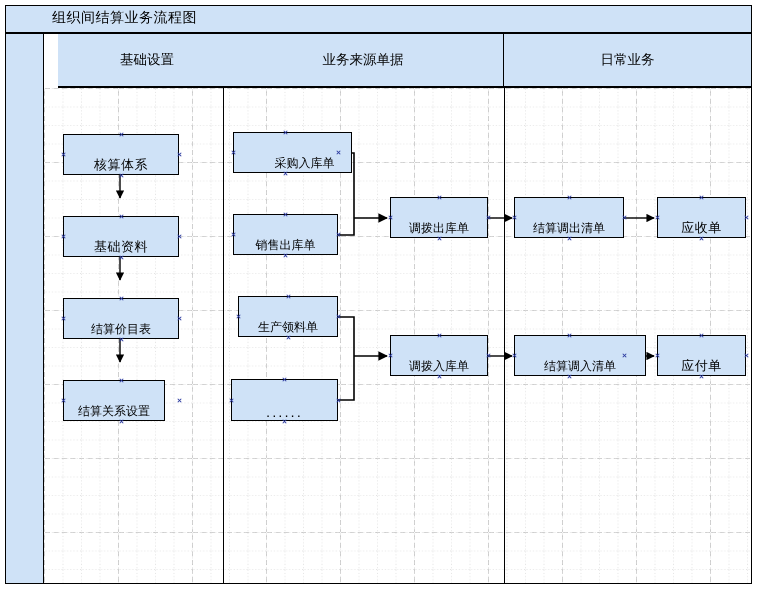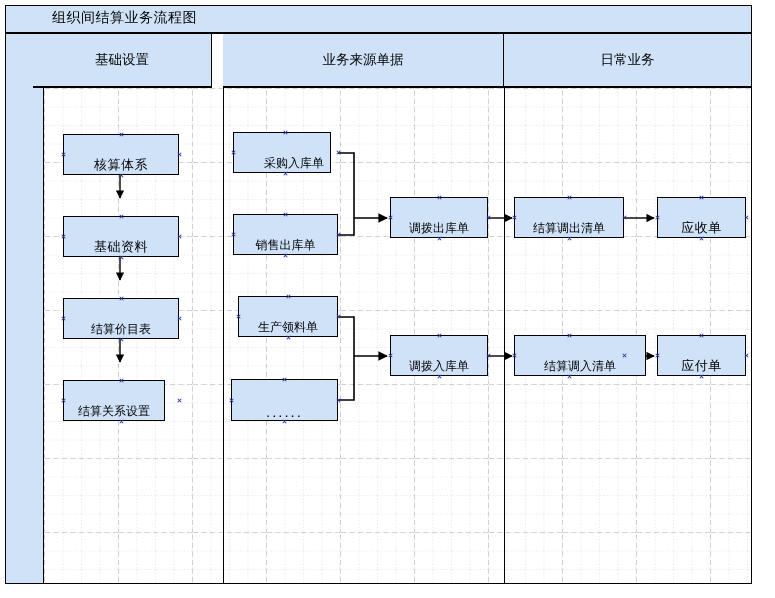--- a/index.html
+++ b/index.html
@@ -76,21 +76,21 @@
     box-sizing: border-box;
     display: flex;
     align-items: center;
     justify-content: center;
   }
   .lane-header .hlabel {
     font-size: 13.5px;
     color: #000000;
     white-space: nowrap;
   }
-  .lane-header.l1 { left: 27px;  width: 179px; border-right: 1.5px solid #000; }
+  .lane-header.l1 { left: 52px;  width: 179px; border-right: 1.5px solid #000; }
   .lane-header.l2 { left: 217px; width: 281px; border-right: 1.5px solid #000; }
   .lane-header.l3 { left: 498px; width: 247px; }
 
   
   .grid-area {
     position: absolute;
     left: 38px;
     top: 82px;
     width: 707px;
     height: 495px;
@@ -237,21 +237,21 @@
     <div class="node" style="left:57px;  top:210px; width:116px; height:41px;">
       <span>基础资料</span>
     </div>
     <div class="node small-text" style="left:57px; top:292px; width:116px; height:41px;">
       <span>结算价目表</span>
     </div>
     <div class="node small-text" style="left:57px; top:374px; width:102px; height:41px;">
       <span>结算关系设置</span>
     </div>
 
-    <div class="node small-text" style="left:227px; top:126px; width:98px; height:41px;padding-left:24px;">
+    <div class="node small-text" style="left:227px; top:126px; width:119px; height:41px;padding-left:24px;">
       <span>采购入库单</span>
     </div>
     <div class="node small-text" style="left:227px; top:208px; width:105px; height:41px;">
       <span>销售出库单</span>
     </div>
     <div class="node small-text" style="left:232px; top:290px; width:100px; height:41px;">
       <span>生产领料单</span>
     </div>
     <div class="node dots" style="left:225px; top:373px; width:107px; height:42px;">
       <span>......</span>

